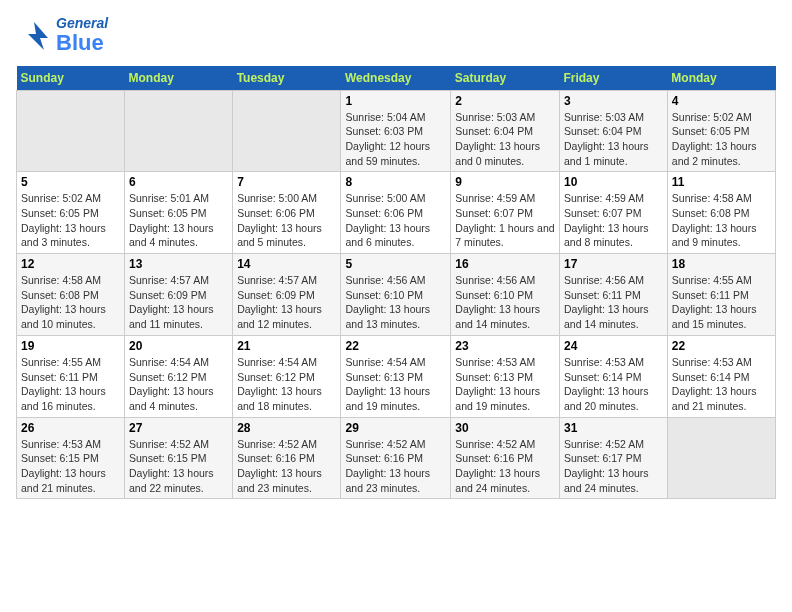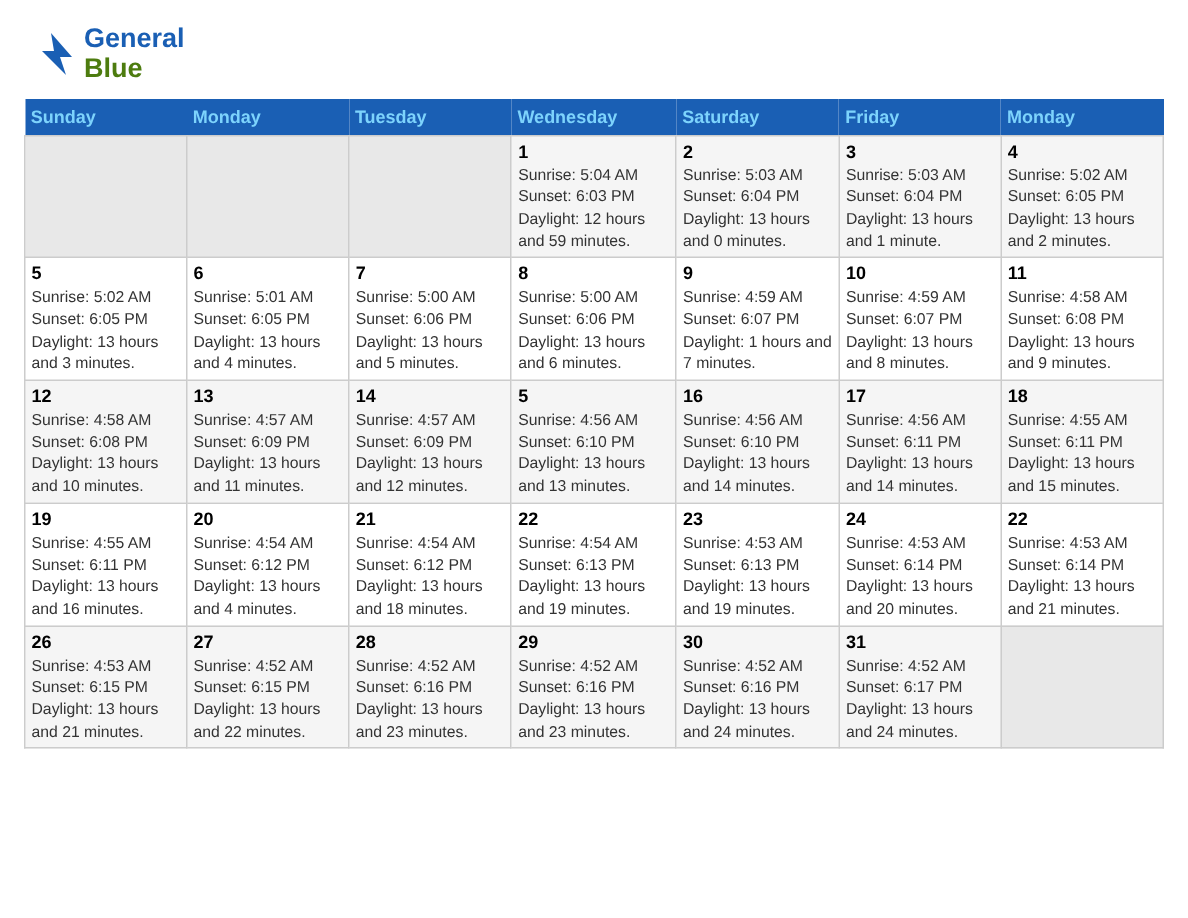--- a/index.html
+++ b/index.html
@@ -39,21 +39,21 @@
       font-weight: normal;
       color: #444;
     }
     table {
       width: 100%;
       border-collapse: collapse;
       font-size: 11px;
     }
     thead tr th {
       background-color: #1a5fb4;
-      color: #7dd3fc;
+      color: #bef264;
       padding: 5px 4px;
       text-align: left;
       font-size: 12px;
       font-weight: bold;
     }
     tbody tr td {
       border: 1px solid #ccc;
       padding: 3px 4px;
       vertical-align: top;
       width: 113px;
@@ -84,22 +84,22 @@
 </head>
 <body>
 
 <div class="header">
   <div class="logo">
     <div class="logo-row">
       <svg width="36" height="36" viewBox="0 0 36 36">
         <polygon points="18,4 32,20 24,20 28,32 12,16 20,16" fill="#1a5fb4"></polygon>
       </svg>
       <div>
-        <div style="font-size:18px;font-weight:bold;color:#333;line-height:1.1;"><span style="color:#1a5fb4">General</span></div>
-        <div style="font-size:18px;font-weight:bold;color:#4d7c0f;line-height:1.1;">Blue</div>
+        <div style="font-size:14px;font-weight:bold;color:#333;line-height:1.1;font-style:italic;"><span style="color:#1a5fb4">General</span></div>
+        <div style="font-size:22px;font-weight:bold;color:#3b82f6;line-height:1.1;">Blue</div>
       </div>
     </div>
   </div>
   <div class="title-block">
     <h1></h1>
     <h2></h2>
   </div>
 </div>
 
 <table>

